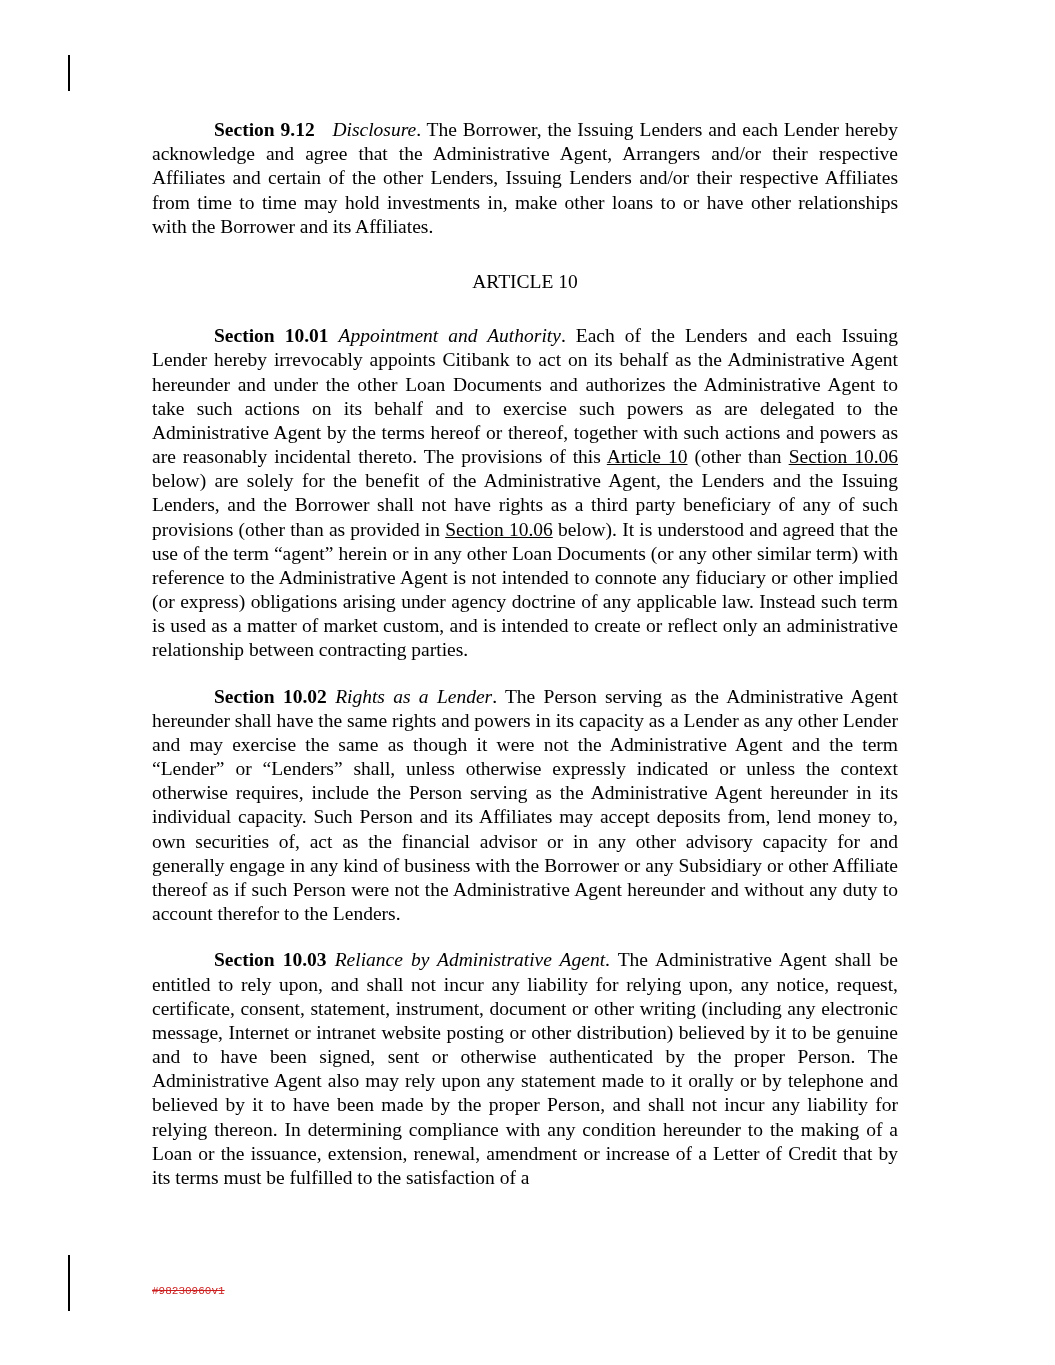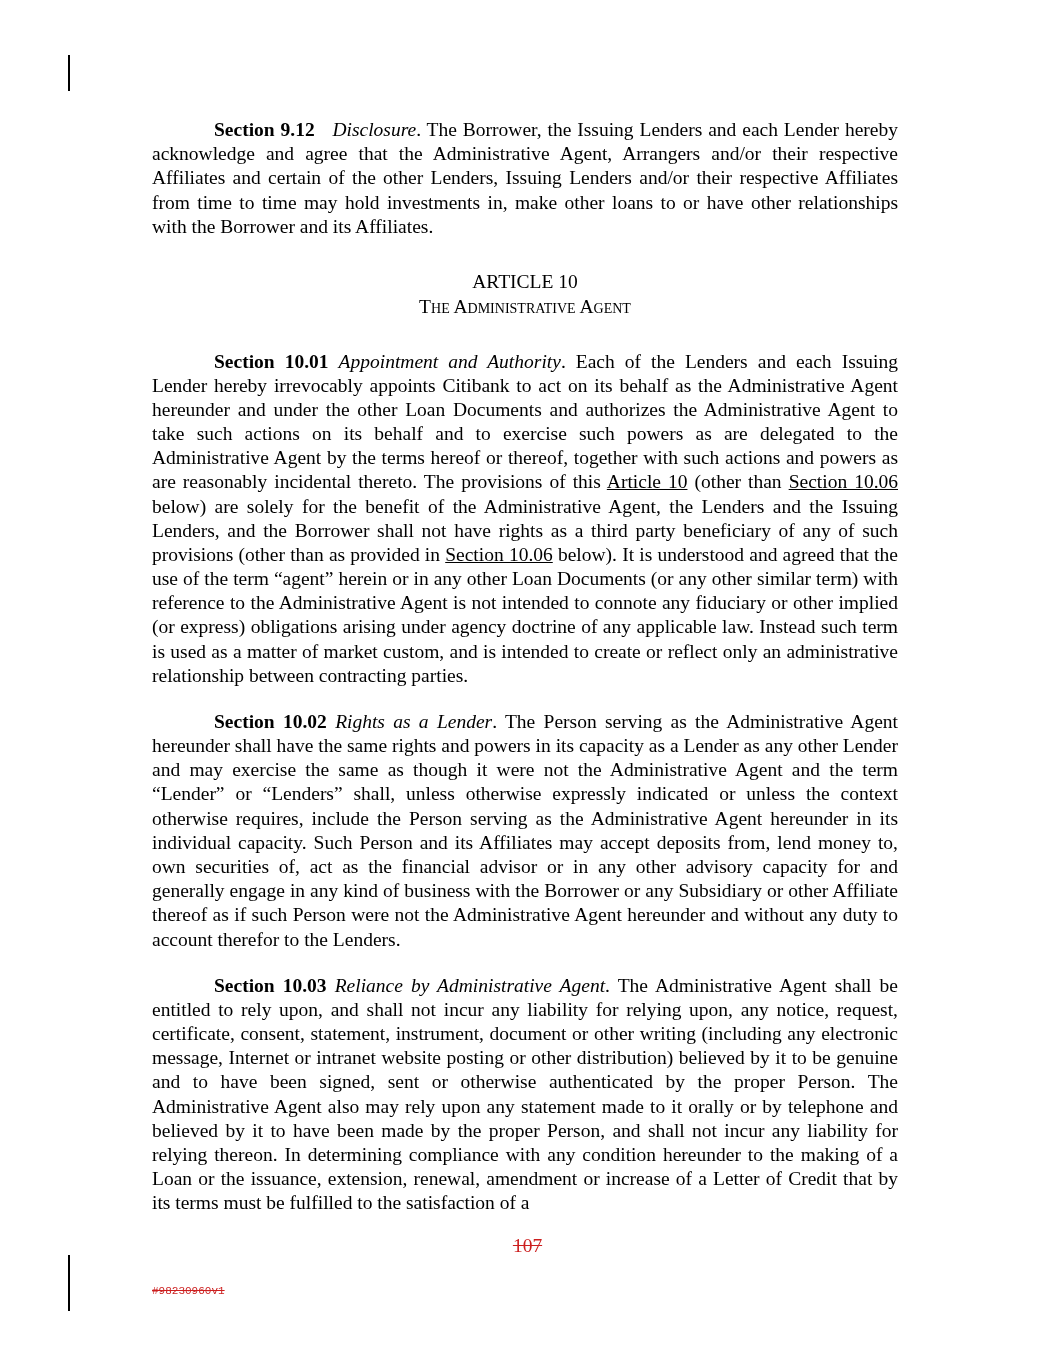--- a/index.html
+++ b/index.html
@@ -106,32 +106,30 @@
   <div class="change-bar top"></div>
   <div class="change-bar bottom"></div>
 
   <div class="content">
 
     <p class="body"><span class="sec-num">Section 9.12</span>&nbsp;&nbsp; <span class="sec-title">Disclosure</span><span>.  The Borrower, the Issuing Lenders and each Lender hereby acknowledge and agree that the Administrative Agent, Arrangers and/or their respective Affiliates and certain of the other Lenders, Issuing Lenders and/or their respective Affiliates from time to time may hold investments in, make other loans to or have other relationships with the Borrower and its Affiliates.</span></p>
 
     <div class="gap-large"></div>
 
     <div class="article-head">ARTICLE 10</div>
-    <div class="article-sub">The Administrative Agent</div>
 
     <div class="gap-large"></div>
 
     <p class="body"><span class="sec-num">Section 10.01</span> <span class="sec-title">Appointment and Authority</span><span>.  Each of the Lenders and each Issuing Lender hereby irrevocably appoints Citibank to act on its behalf as the Administrative Agent hereunder and under the other Loan Documents and authorizes the Administrative Agent to take such actions on its behalf and to exercise such powers as are delegated to the Administrative Agent by the terms hereof or thereof, together with such actions and powers as are reasonably incidental thereto.  The provisions of this </span><span class="u">Article 10</span><span> (other than </span><span class="u">Section 10.06</span><span> below) are solely for the benefit of the Administrative Agent, the Lenders and the Issuing Lenders, and the Borrower shall not have rights as a third party beneficiary of any of such provisions (other than as provided in </span><span class="u">Section 10.06</span><span> below).  It is understood and agreed that the use of the term “agent” herein or in any other Loan Documents (or any other similar term) with reference to the Administrative Agent is not intended to connote any fiduciary or other implied (or express) obligations arising under agency doctrine of any applicable law. Instead such term is used as a matter of market custom, and is intended to create or reflect only an administrative relationship between contracting parties.</span></p>
 
     <div class="gap"></div>
 
     <p class="body"><span class="sec-num">Section 10.02</span> <span class="sec-title">Rights as a Lender</span><span>.  The Person serving as the Administrative Agent hereunder shall have the same rights and powers in its capacity as a Lender as any other Lender and may exercise the same as though it were not the Administrative Agent and the term “Lender” or “Lenders” shall, unless otherwise expressly indicated or unless the context otherwise requires, include the Person serving as the Administrative Agent hereunder in its individual capacity.  Such Person and its Affiliates may accept deposits from, lend money to, own securities of, act as the financial advisor or in any other advisory capacity for and generally engage in any kind of business with the Borrower or any Subsidiary or other Affiliate thereof as if such Person were not the Administrative Agent hereunder and without any duty to account therefor to the Lenders.</span></p>
 
     <div class="gap"></div>
 
     <p class="body"><span class="sec-num">Section 10.03</span> <span class="sec-title">Reliance by Administrative Agent</span><span>.  The Administrative Agent shall be entitled to rely upon, and shall not incur any liability for relying upon, any notice, request, certificate, consent, statement, instrument, document or other writing (including any electronic message, Internet or intranet website posting or other distribution) believed by it to be genuine and to have been signed, sent or otherwise authenticated by the proper Person.  The Administrative Agent also may rely upon any statement made to it orally or by telephone and believed by it to have been made by the proper Person, and shall not incur any liability for relying thereon.  In determining compliance with any condition hereunder to the making of a Loan or the issuance, extension, renewal, amendment or increase of a Letter of Credit that by its terms must be fulfilled to the satisfaction of a</span></p>
 
   </div>
 
-  <div class="page-number">107</div>
   <div class="doc-id">#98230960v1</div>
 
 </div>
 
 </body></html>

